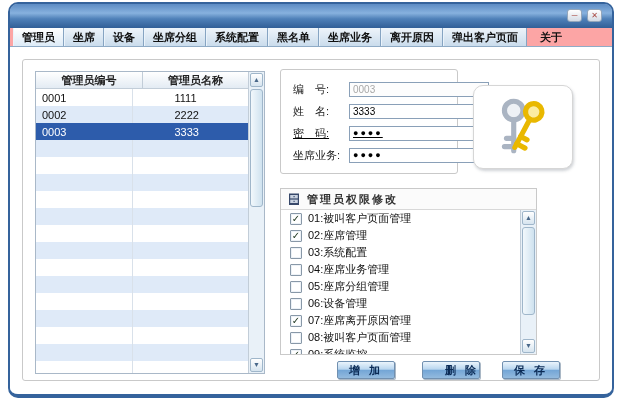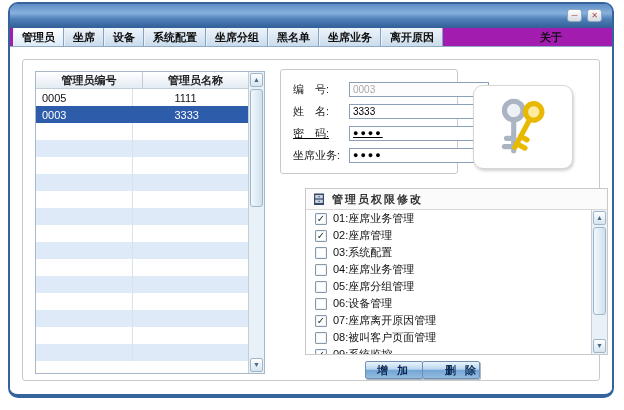--- a/index.html
+++ b/index.html
@@ -11,21 +11,21 @@
     background:#fff; overflow:hidden; display:flex; flex-direction:column;
     box-shadow: inset 0 0 0 1px #7ba2cd; }
 
   .titlebar { height:24px; flex:0 0 24px; position:relative;
     background:linear-gradient(180deg,#5d8cc4 0%,#87b1de 38%,#4f80b8 62%,#315f97 100%); }
   .winbtns { position:absolute; right:10px; top:5px; display:flex; gap:5px; }
   .winbtn { width:15px; height:13px; border:1px solid #93a6bb; border-radius:3px;
     background:linear-gradient(#ffffff,#d4dbe4); color:#a94a42; font-size:8px;
     line-height:11px; text-align:center; font-weight:bold; cursor:default; }
 
-  .tabstrip { height:19px; flex:0 0 19px; background:#a21caf; display:flex;
+  .tabstrip { height:19px; flex:0 0 19px; background:#fca5a5; display:flex;
     align-items:stretch; padding-left:3px; border-bottom:1px solid #8fabc6; }
   .tab { font-size:11px; font-weight:bold; color:#101010; padding:0 8px;
     display:flex; align-items:center; background:linear-gradient(#eef4fa,#cadcec);
     border-right:1px solid #86a4c2; border-left:1px solid #eaf3fb; white-space:nowrap; }
   .tab.selected { background:linear-gradient(#ffffff,#ddebf7); }
   .about-item { margin-left:auto; margin-right:50px; font-size:11px; font-weight:bold;
     color:#101010; display:flex; align-items:center; }
 
   .content { position:relative; flex:1; background:#fff; }
 
@@ -69,81 +69,86 @@
     font-size:10px; padding:0 3px; font-family:inherit; color:#000; }
   .field-input.pw { font-size:9px; letter-spacing:2px; font-weight:bold; }
   .field-input.disabled { color:#a8a8a8; background:#fdfdfd; }
 
   .key-box { position:absolute; left:463px; top:38px; width:100px; height:84px;
     background:#fff; border:1px solid #d6d6d6; border-radius:10px;
     box-shadow:1px 2px 3px rgba(120,130,140,.35); display:flex;
     align-items:center; justify-content:center; }
 
   
-  .perm-box { position:absolute; left:270px; top:141px; width:303px; height:167px;
-    border:1px solid #c9c9c9; background:#c4b5fd;margin-left:25px; }
+  .perm-box { position:absolute; left:270px; top:141px; width:257px; height:167px;
+    border:1px solid #c9c9c9; background:#c4b5fd; }
   .perm-header { height:21px; display:flex; align-items:center; gap:6px;
     padding-left:6px; border-bottom:1px solid #d8d8d8; background:#fbfbfb;
     font-size:11px; font-weight:bold; color:#333; letter-spacing:2px; }
   .perm-list { position:absolute; left:0; right:0; top:21px; bottom:0;
     overflow:hidden; background:#fff; }
   .perm-row { display:flex; align-items:center; height:17px; padding-left:9px;
     gap:6px; font-size:11px; color:#111; }
   .cb { width:12px; height:12px; flex:0 0 12px; border:1px solid #8898a8;
     border-radius:1px; background:#fff; box-shadow:inset 0 0 0 1px #edf2f7;
     display:flex; align-items:center; justify-content:center;
     font-size:10px; line-height:10px; color:#203820; font-weight:bold; }
 
   
   .btn { position:absolute; top:314px; width:58px; height:18px; font-size:11px;
     font-weight:bold; color:#0a2a55; text-align:center; line-height:16px;
     background:linear-gradient(#eaf4fc 0%,#b9d6ef 45%,#74a6d6 52%,#93bade 100%);
     border:1px solid #7190b0; border-radius:2px;
     box-shadow:1px 1px 0 #aab8c6; letter-spacing:3px; }
-  .btn-add { left:327px;margin-left:28px; } .btn-del { left:412px;text-align:right; } .btn-save { left:492px; }
+  .btn-add { left:327px; } .btn-del { left:412px;text-align:right; } .btn-save { left:492px; }
 </style>
 </head>
 <body>
 
 <div class="window">
 
   <div class="titlebar">
     <div class="winbtns">
       <div class="winbtn">─</div>
       <div class="winbtn">✕</div>
     </div>
   </div>
 
   <div class="tabstrip">
     <div style="display:flex;">
         <div class="tab selected">管理员</div>
         <div class="tab">坐席</div>
         <div class="tab">设备</div>
+        <div class="tab">坐席分组</div>
         <div class="tab">系统配置</div>
-        <div class="tab">坐席分组</div>
         <div class="tab">黑名单</div>
         <div class="tab">坐席业务</div>
         <div class="tab">离开原因</div>
+        <div class="tab">弹出客户页面</div>
       </div>
     <div class="about-item">关于</div>
   </div>
 
   <div class="content">
 
     <div class="outer-box"></div>
 
     <div class="admin-table">
       <div class="thead">
         <div class="th th1">管理员编号</div>
         <div class="th th2">管理员名称</div>
       </div>
       <div>
           <div class="tr">
-            <div class="td td1">0005</div>
+            <div class="td td1">0001</div>
             <div class="td td2">1111</div>
+          </div>
+          <div class="tr">
+            <div class="td td1">0002</div>
+            <div class="td td2">2222</div>
           </div>
           <div class="tr selected">
             <div class="td td1">0003</div>
             <div class="td td2">3333</div>
           </div>
           <div class="tr">
             <div class="td td1"></div>
             <div class="td td2"></div>
           </div>
           <div class="tr">
@@ -249,21 +254,21 @@
           <rect x="3.2" y="3" width="7.6" height="3.4" fill="#c9d2e0"></rect>
           <rect x="3.2" y="7.6" width="7.6" height="3.4" fill="#c9d2e0"></rect>
           <rect x="6.4" y="4.2" width="1.4" height="1" fill="#37486a"></rect>
           <rect x="6.4" y="8.8" width="1.4" height="1" fill="#37486a"></rect>
         </svg>
         <span>管理员权限修改</span>
       </div>
       <div class="perm-list">
           <div class="perm-row">
             <span class="cb">✓</span>
-            <span>01:座席业务管理</span>
+            <span>01:被叫客户页面管理</span>
           </div>
           <div class="perm-row">
             <span class="cb">✓</span>
             <span>02:座席管理</span>
           </div>
           <div class="perm-row">
             <span class="cb"></span>
             <span>03:系统配置</span>
           </div>
           <div class="perm-row">
@@ -293,15 +298,16 @@
         </div>
       <div class="vscroll" style="top:21px;">
         <div class="sbtn up">▲</div>
         <div class="sthumb" style="top:17px; height:88px;"></div>
         <div class="sbtn down">▼</div>
       </div>
     </div>
 
     <div class="btn btn-add">增 加</div>
     <div class="btn btn-del">删 除</div>
+    <div class="btn btn-save">保 存</div>
 
   </div>
 </div>
 
 </body></html>

